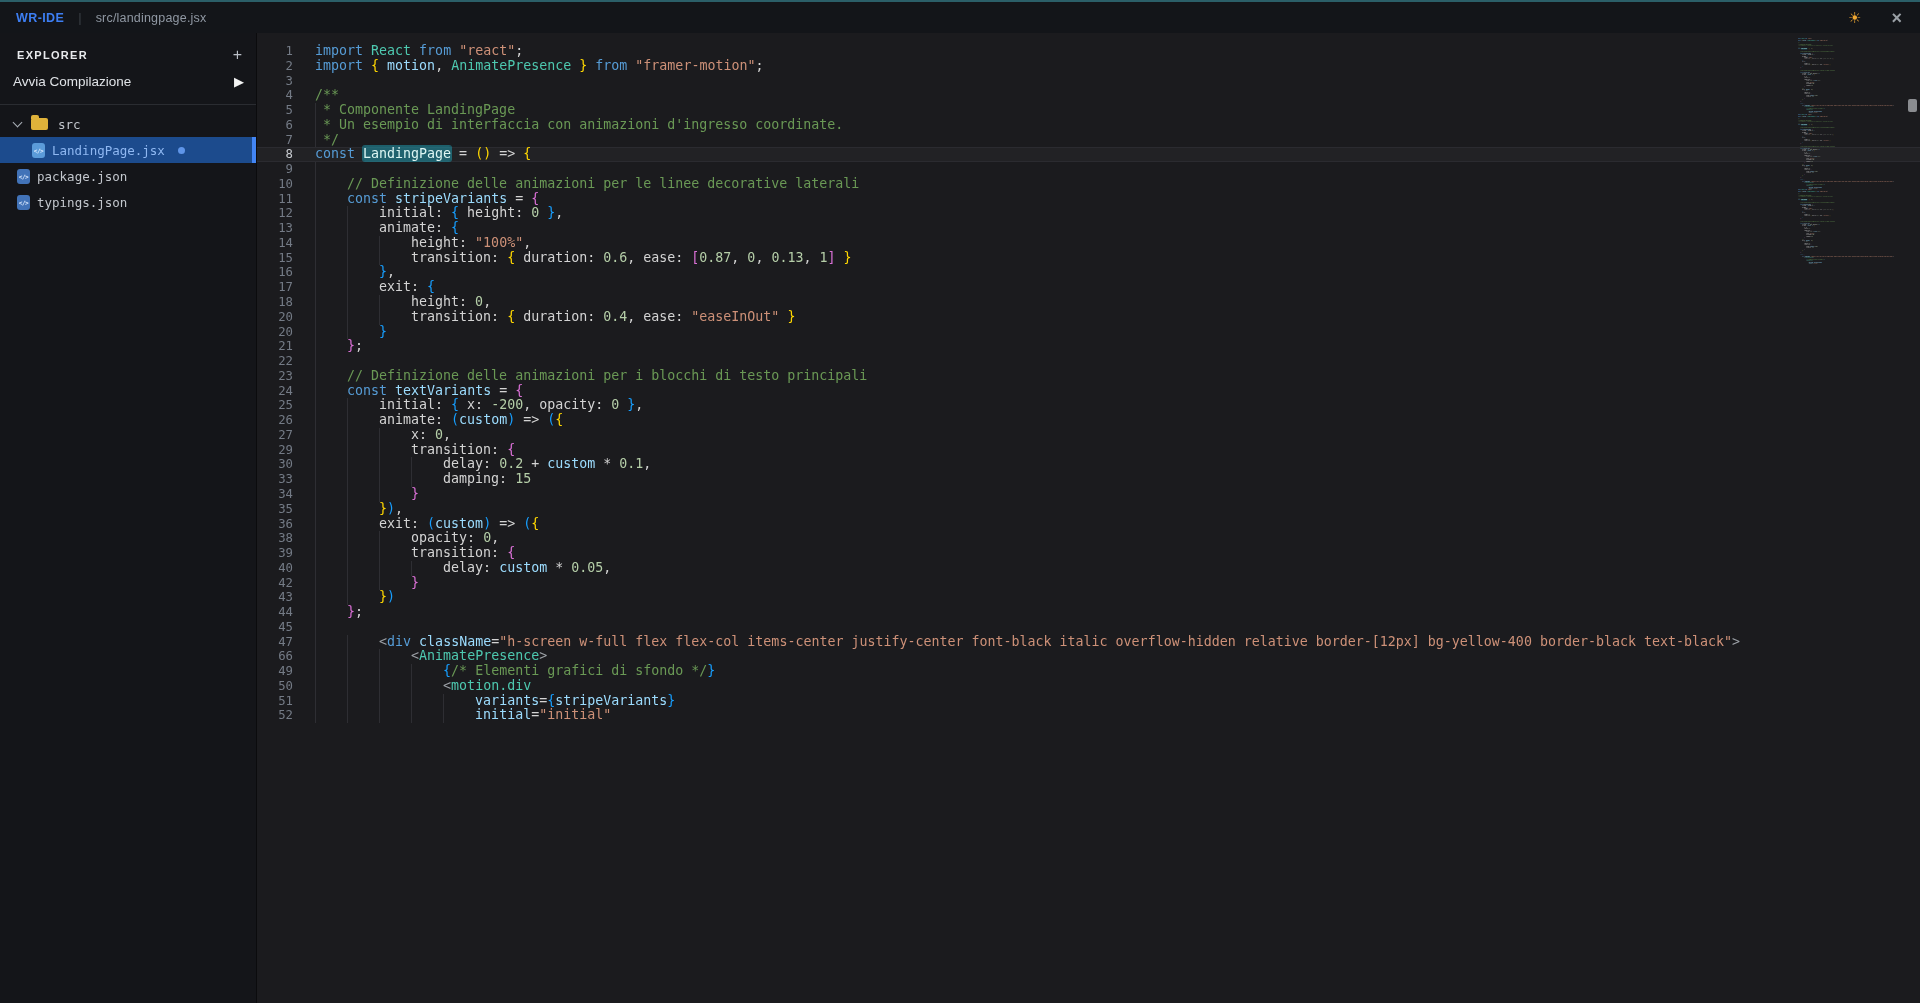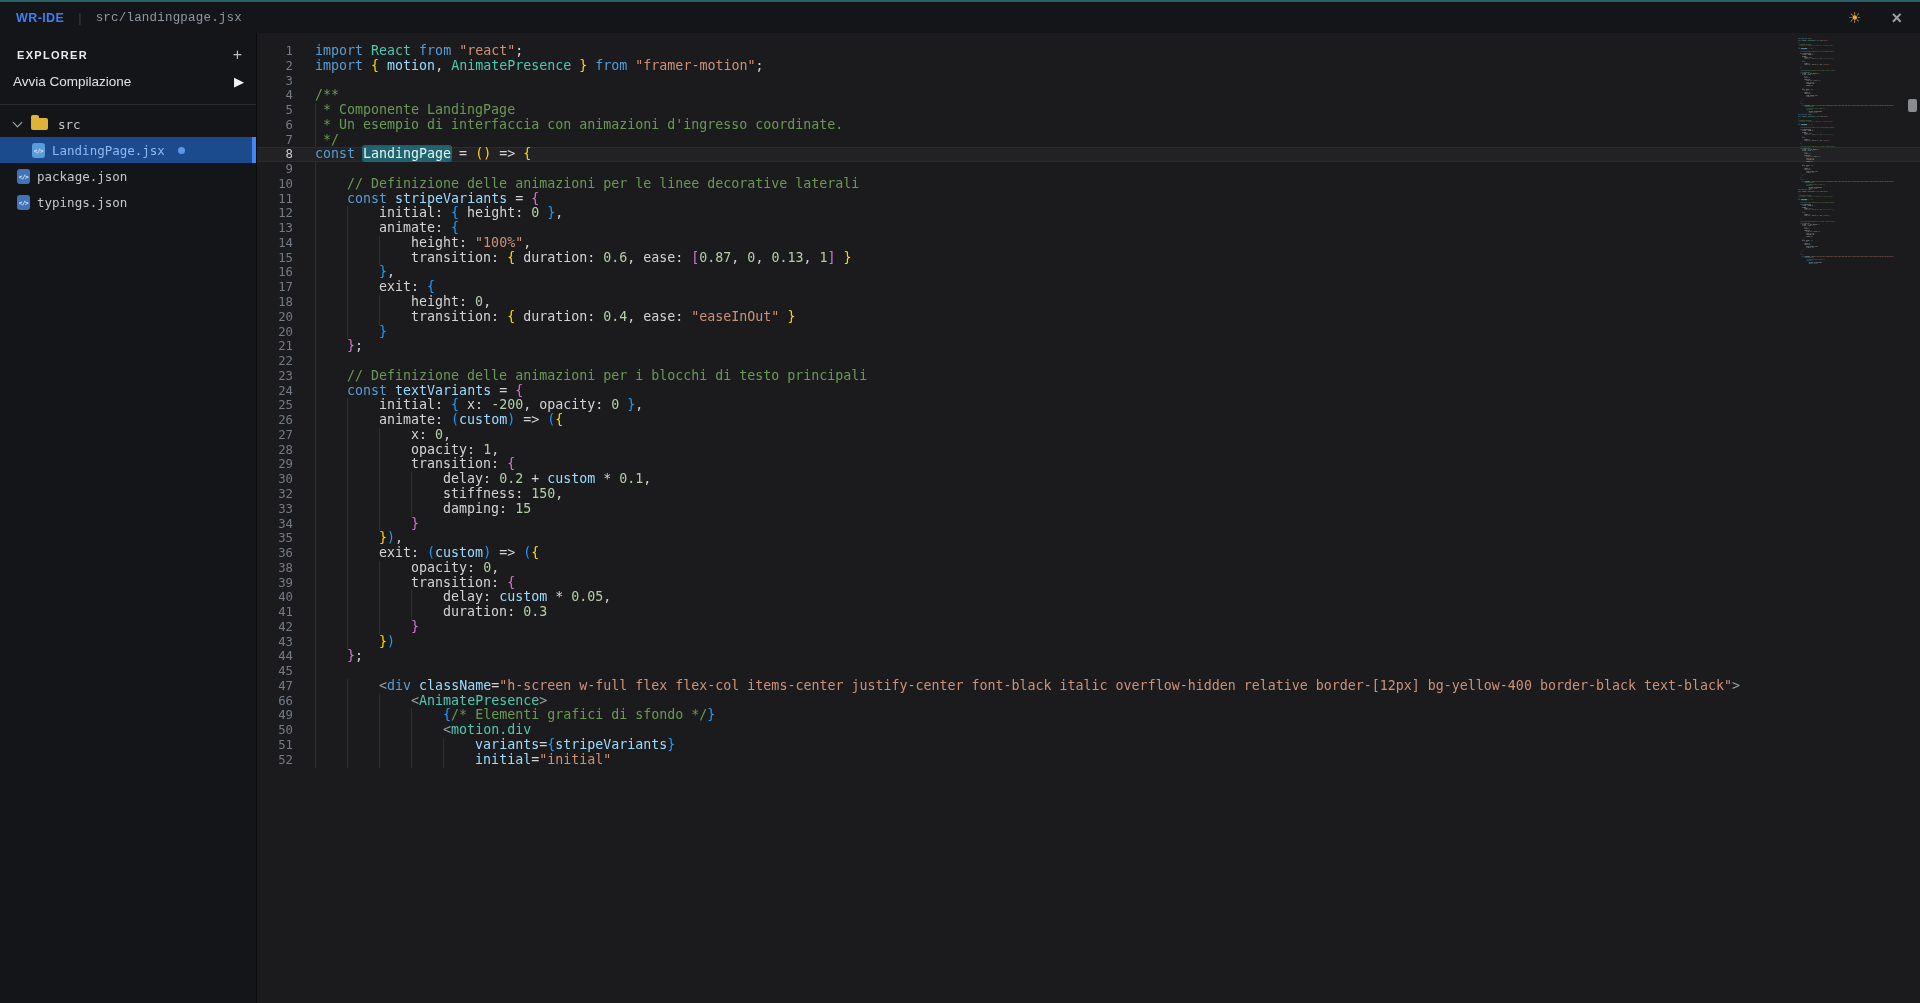--- a/index.html
+++ b/index.html
@@ -4,21 +4,21 @@
 <style>
   html,body{margin:0;padding:0;overflow:hidden;background:#0e0f12;}
   *{box-sizing:border-box;}
   .app{position:relative;width:1920px;height:1003px;overflow:hidden;background:var(--editor-bg,#1b1b1e);font-family:"Liberation Sans",sans-serif;}
 
   
   .top-accent{position:absolute;top:0;left:0;right:0;height:2px;background:var(--top-accent,#2b5f68);}
   .titlebar{position:absolute;top:2px;left:0;right:0;height:31px;background:var(--titlebar-bg,#131519);display:flex;align-items:center;padding:0 18px 0 16px;}
   .brand{font-weight:bold;font-size:12.5px;letter-spacing:.4px;color:var(--brand,#3d7ef2);}
   .tb-sep{margin:0 14px;color:#3a4047;font-size:13px;}
-  .tb-path{font-family:Liberation Mono, monospace;font-size:12.5px;color:var(--path-text,#9098a3);letter-spacing:.2px;}
+  .tb-path{font-family:Liberation Sans, sans-serif;font-size:12.5px;color:var(--path-text,#9098a3);letter-spacing:.2px;}
   .tb-spacer{flex:1;}
   .icon-btn{background:none;border:none;cursor:pointer;padding:0;line-height:1;}
   .icon-btn.theme{font-size:15px;color:var(--theme-icon,#f0a832);margin-right:30px;}
   .icon-btn.close{font-size:18px;font-weight:bold;color:var(--close-icon,#9aa0a6);}
 
   
   .sidebar{position:absolute;top:33px;left:0;bottom:0;width:256px;background:var(--sidebar-bg,#141519);}
   .ex-row{display:flex;align-items:center;padding:14px 14px 0 17px;}
   .ex-title{font-weight:bold;font-size:11px;letter-spacing:1.3px;color:#e8eaed;}
   .plus-btn{margin-left:auto;background:none;border:none;color:#b9bec6;font-size:16px;cursor:pointer;padding:0;line-height:1;}
@@ -214,36 +214,28 @@
         </div>
         <div class="cl">
           <span class="ln">26</span>
           <span class="lt"><span class="guide" style="left: 0px;"></span><span class="guide" style="left: 32.032px;"></span><span class="tk tk-p">        animate: </span><span class="tk tk-u">(</span><span class="tk tk-v">custom</span><span class="tk tk-u">)</span><span class="tk tk-p"> =&gt; </span><span class="tk tk-u">(</span><span class="tk tk-y">{</span></span>
         </div>
         <div class="cl">
           <span class="ln">27</span>
           <span class="lt"><span class="guide" style="left: 0px;"></span><span class="guide" style="left: 32.032px;"></span><span class="guide" style="left: 64.064px;"></span><span class="tk tk-p">            x: </span><span class="tk tk-n">0</span><span class="tk tk-p">,</span></span>
         </div>
         <div class="cl">
-          <span class="ln">28</span>
-          <span class="lt"><span class="guide" style="left: 0px;"></span><span class="guide" style="left: 32.032px;"></span><span class="guide" style="left: 64.064px;"></span><span class="tk tk-p">            opacity: </span><span class="tk tk-n">1</span><span class="tk tk-p">,</span></span>
-        </div>
-        <div class="cl">
           <span class="ln">29</span>
           <span class="lt"><span class="guide" style="left: 0px;"></span><span class="guide" style="left: 32.032px;"></span><span class="guide" style="left: 64.064px;"></span><span class="tk tk-p">            transition: </span><span class="tk tk-m">{</span></span>
         </div>
         <div class="cl">
           <span class="ln">30</span>
           <span class="lt"><span class="guide" style="left: 0px;"></span><span class="guide" style="left: 32.032px;"></span><span class="guide" style="left: 64.064px;"></span><span class="guide" style="left: 96.096px;"></span><span class="tk tk-p">                delay: </span><span class="tk tk-n">0.2</span><span class="tk tk-p"> + </span><span class="tk tk-v">custom</span><span class="tk tk-p"> * </span><span class="tk tk-n">0.1</span><span class="tk tk-p">,</span></span>
         </div>
         <div class="cl">
-          <span class="ln">32</span>
-          <span class="lt"><span class="guide" style="left: 0px;"></span><span class="guide" style="left: 32.032px;"></span><span class="guide" style="left: 64.064px;"></span><span class="guide" style="left: 96.096px;"></span><span class="tk tk-p">                stiffness: </span><span class="tk tk-n">150</span><span class="tk tk-p">,</span></span>
-        </div>
-        <div class="cl">
           <span class="ln">33</span>
           <span class="lt"><span class="guide" style="left: 0px;"></span><span class="guide" style="left: 32.032px;"></span><span class="guide" style="left: 64.064px;"></span><span class="guide" style="left: 96.096px;"></span><span class="tk tk-p">                damping: </span><span class="tk tk-n">15</span></span>
         </div>
         <div class="cl">
           <span class="ln">34</span>
           <span class="lt"><span class="guide" style="left: 0px;"></span><span class="guide" style="left: 32.032px;"></span><span class="guide" style="left: 64.064px;"></span><span class="tk tk-m">            }</span></span>
         </div>
         <div class="cl">
           <span class="ln">35</span>
           <span class="lt"><span class="guide" style="left: 0px;"></span><span class="guide" style="left: 32.032px;"></span><span class="tk tk-y">        }</span><span class="tk tk-u">)</span><span class="tk tk-p">,</span></span>
@@ -256,24 +248,20 @@
           <span class="ln">38</span>
           <span class="lt"><span class="guide" style="left: 0px;"></span><span class="guide" style="left: 32.032px;"></span><span class="guide" style="left: 64.064px;"></span><span class="tk tk-p">            opacity: </span><span class="tk tk-n">0</span><span class="tk tk-p">,</span></span>
         </div>
         <div class="cl">
           <span class="ln">39</span>
           <span class="lt"><span class="guide" style="left: 0px;"></span><span class="guide" style="left: 32.032px;"></span><span class="guide" style="left: 64.064px;"></span><span class="tk tk-p">            transition: </span><span class="tk tk-m">{</span></span>
         </div>
         <div class="cl">
           <span class="ln">40</span>
           <span class="lt"><span class="guide" style="left: 0px;"></span><span class="guide" style="left: 32.032px;"></span><span class="guide" style="left: 64.064px;"></span><span class="guide" style="left: 96.096px;"></span><span class="tk tk-p">                delay: </span><span class="tk tk-v">custom</span><span class="tk tk-p"> * </span><span class="tk tk-n">0.05</span><span class="tk tk-p">,</span></span>
-        </div>
-        <div class="cl">
-          <span class="ln">41</span>
-          <span class="lt"><span class="guide" style="left: 0px;"></span><span class="guide" style="left: 32.032px;"></span><span class="guide" style="left: 64.064px;"></span><span class="guide" style="left: 96.096px;"></span><span class="tk tk-p">                duration: </span><span class="tk tk-n">0.3</span></span>
         </div>
         <div class="cl">
           <span class="ln">42</span>
           <span class="lt"><span class="guide" style="left: 0px;"></span><span class="guide" style="left: 32.032px;"></span><span class="guide" style="left: 64.064px;"></span><span class="tk tk-m">            }</span></span>
         </div>
         <div class="cl">
           <span class="ln">43</span>
           <span class="lt"><span class="guide" style="left: 0px;"></span><span class="guide" style="left: 32.032px;"></span><span class="tk tk-y">        }</span><span class="tk tk-u">)</span></span>
         </div>
         <div class="cl">

